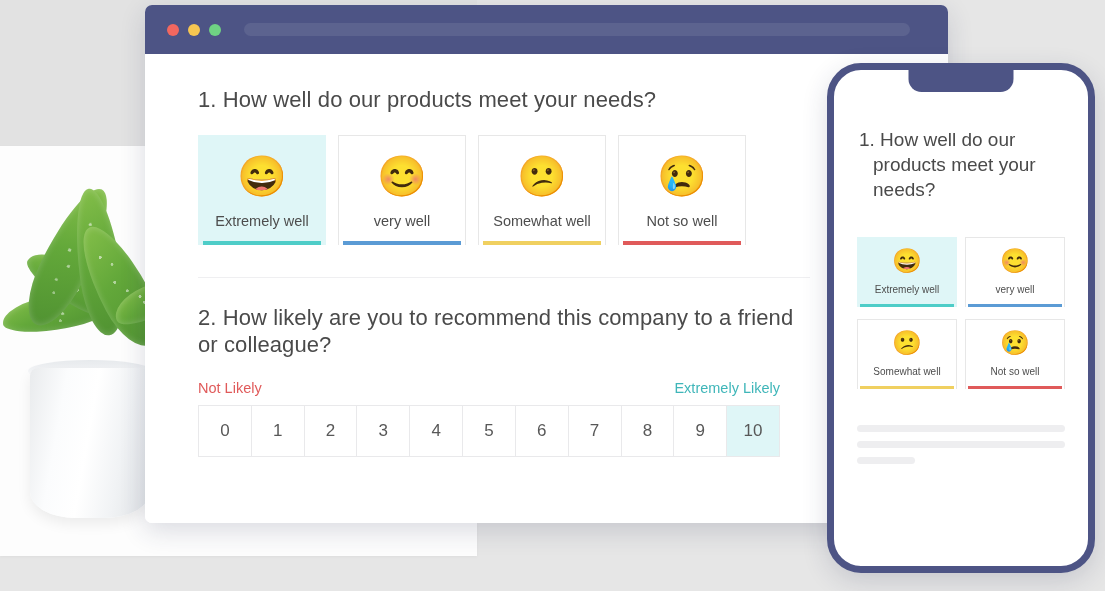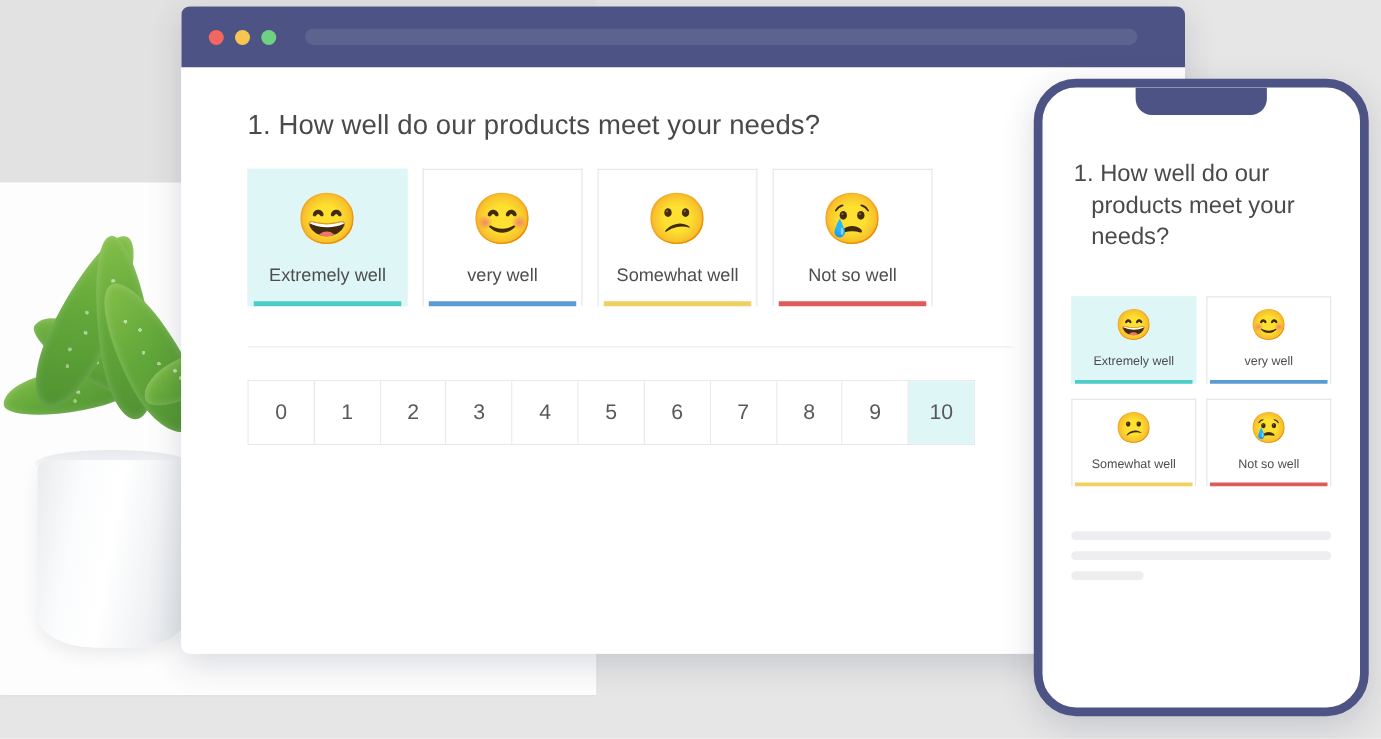--- a/index.html
+++ b/index.html
@@ -329,21 +329,26 @@
       <div class="opt-card">
         <div class="opt-emoji">😢</div>
         <div class="opt-label">Not so well</div>
         <div class="opt-underline" style="background:#e05a5a"></div>
       </div>
 
     </div>
 
     <div id="section-divider"></div>
 
-
+    <div class="question-text">2. How likely are you to recommend this company to a friend or colleague?</div>
+
+    <div id="nps-endpoints">
+      <span id="nps-low">Not Likely</span>
+      <span id="nps-high">Extremely Likely</span>
+    </div>
 
     <div id="nps-scale">
       <div class="nps-cell">0</div>
       <div class="nps-cell">1</div>
       <div class="nps-cell">2</div>
       <div class="nps-cell">3</div>
       <div class="nps-cell">4</div>
       <div class="nps-cell">5</div>
       <div class="nps-cell">6</div>
       <div class="nps-cell">7</div>

